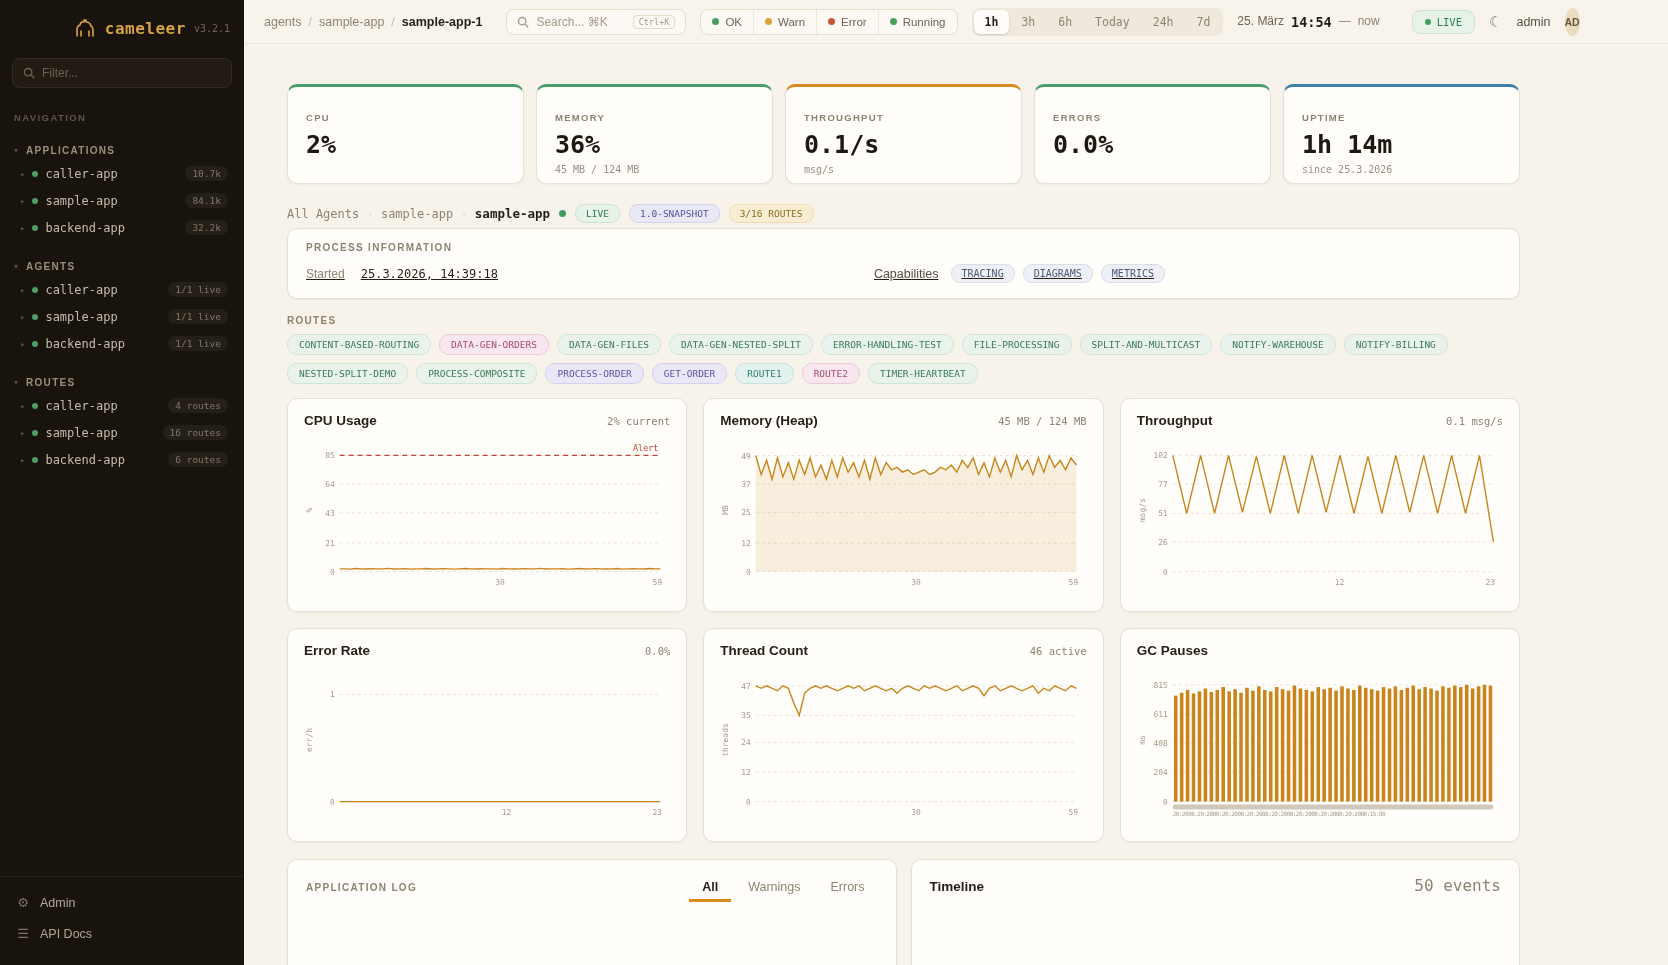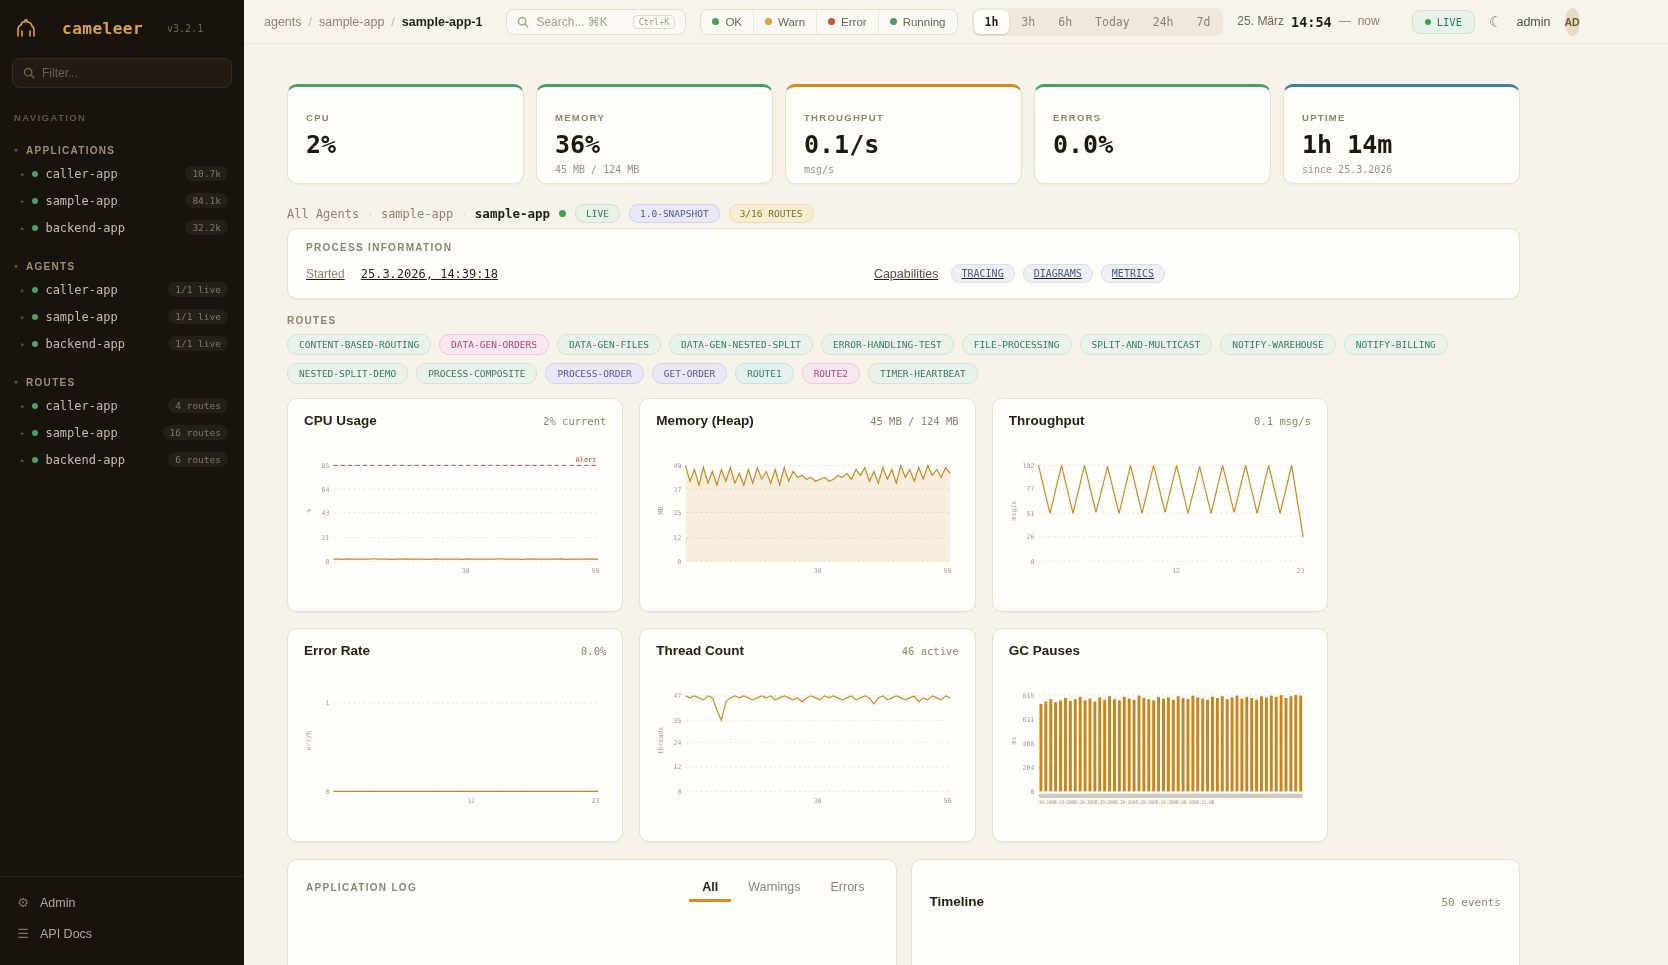--- a/index.html
+++ b/index.html
@@ -2,21 +2,21 @@
 <html><head>
 <meta charset="utf-8">
 <style>
   *{margin:0;padding:0;box-sizing:border-box;}
   html,body{width:1668px;height:965px;overflow:hidden;}
   body{font-family:"Liberation Sans","DejaVu Sans",sans-serif;background:#f7f3ea;color:#241e14;}
   .app{display:flex;width:100%;height:100%;}
 
   
   .sidebar{width:244px;background:#18130d;color:#b5ab99;display:flex;flex-direction:column;flex-shrink:0;}
-  .sb-logo{display:flex;align-items:center;gap:24px;padding:16px 14px 8px;cursor:pointer;}
+  .sb-logo{display:flex;align-items:center;gap:8px;padding:16px 14px 8px;cursor:pointer;justify-content:flex-end;}
   .logo-icon svg{display:block;}
   .logo-text{color:#d9a33f;font-family:"DejaVu Sans Mono",monospace;font-size:16px;font-weight:bold;letter-spacing:.5px;}
   .logo-ver{color:#6e6351;font-size:10px;font-family:"DejaVu Sans Mono",monospace;}
   .sb-filter{margin:10px 12px 14px;display:flex;align-items:center;gap:7px;background:#211b13;border:1px solid #342b1e;border-radius:8px;padding:7px 10px;}
   .f-icon{color:#6e6351;display:flex;}
   .f-input{background:transparent;border:none;outline:none;color:#cfc6b5;font-size:12px;width:100%;font-family:inherit;}
   .f-input::placeholder{color:#6e6351;}
   .sb-navlabel{padding:10px 14px 2px;font-size:9.5px;letter-spacing:1.4px;color:#5f5545;font-weight:bold;}
   .sb-section{margin-top:16px;}
   .sb-sechead{display:flex;align-items:center;gap:8px;padding:4px 14px;cursor:pointer;}
@@ -87,38 +87,38 @@
 
   .routes-sec{margin-bottom:14px;width:1233px;}
   .routes-label{font-size:10px;letter-spacing:1.3px;color:#8d8371;font-weight:bold;margin-bottom:8px;}
   .routes-tags{display:flex;flex-wrap:wrap;gap:8px;}
   .tag{font-family:"DejaVu Sans Mono",monospace;font-size:9.5px;padding:4px 11px;border-radius:10px;border:1px solid;cursor:pointer;background:none;}
   .tag-green{background:#e9f3ec;border-color:#d0e5d6;color:#397956;}
   .tag-pink{background:#f8e7ee;border-color:#eccbd8;color:#a84a72;}
   .tag-purple{background:#eae8f7;border-color:#d5d1ed;color:#5a52a8;}
   .tag-teal{background:#e3f1ef;border-color:#c8e2dd;color:#2f7d70;}
 
-  .charts{display:grid;grid-template-columns:repeat(3,1fr);gap:16px;width:1041px;margin-bottom:17px;}
+  .charts{display:grid;grid-template-columns:repeat(3,1fr);gap:16px;width:1233px;margin-bottom:17px;}
   .chartcard{padding:14px 16px;height:214px;}
   .ch-head{display:flex;align-items:baseline;justify-content:space-between;margin-bottom:8px;}
   .ch-title{font-size:13.5px;font-weight:bold;color:#241e14;}
   .ch-value{font-family:"DejaVu Sans Mono",monospace;font-size:10.5px;color:#8d8371;}
   .chartcard svg{display:block;width:100%;height:154px;}
 
   .bottomrow{display:flex;gap:14px;width:1233px;}
   .logcard{flex:1;height:170px;padding:12px 18px;}
   .log-head{display:flex;align-items:center;justify-content:space-between;}
   .log-title{font-size:10px;letter-spacing:1.3px;color:#8d8371;font-weight:bold;}
   .log-tabs{display:flex;gap:4px;}
   .log-tab{border:none;background:transparent;font-size:12.5px;color:#8d8371;padding:8px 13px 5px;cursor:pointer;font-family:inherit;border-bottom:3px solid transparent;}
   .log-tab.active{color:#241e14;font-weight:bold;border-bottom:3px solid #d9891e;}
   .timecard{flex:1;height:170px;padding:16px 18px;}
   .tl-head{display:flex;justify-content:space-between;align-items:baseline;}
   .tl-title{font-size:13.5px;font-weight:bold;}
-  .tl-count{font-family:"DejaVu Sans Mono",monospace;font-size:11px;color:#8d8371;margin-top:20px;}
+  .tl-count{font-family:"DejaVu Sans Mono",monospace;font-size:16px;color:#8d8371;}
 </style>
 </head>
 <body>
 
 <div class="app">
 
   <aside class="sidebar">
     <div class="sb-logo">
       <span class="logo-icon">
         <svg width="24" height="24" viewBox="0 0 24 24" fill="none" stroke="#d9a33f" stroke-width="1.6" stroke-linecap="round" stroke-linejoin="round">

